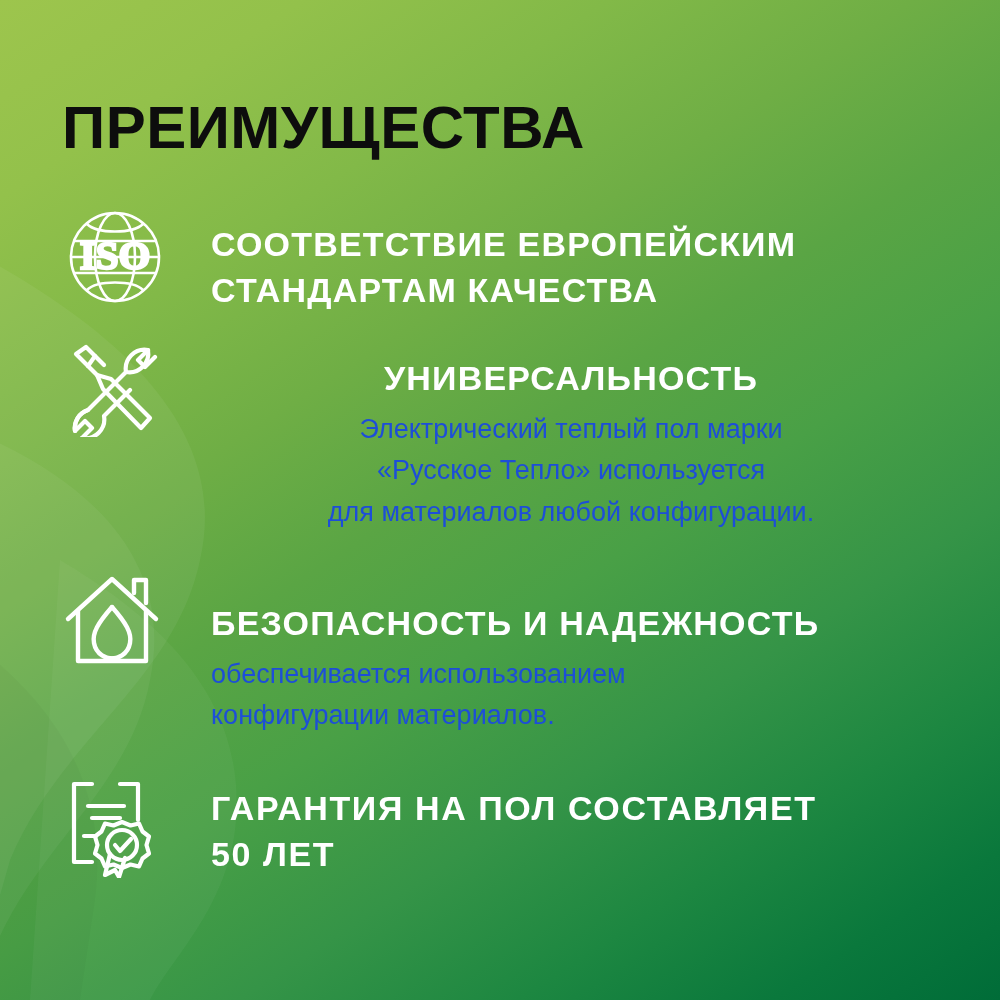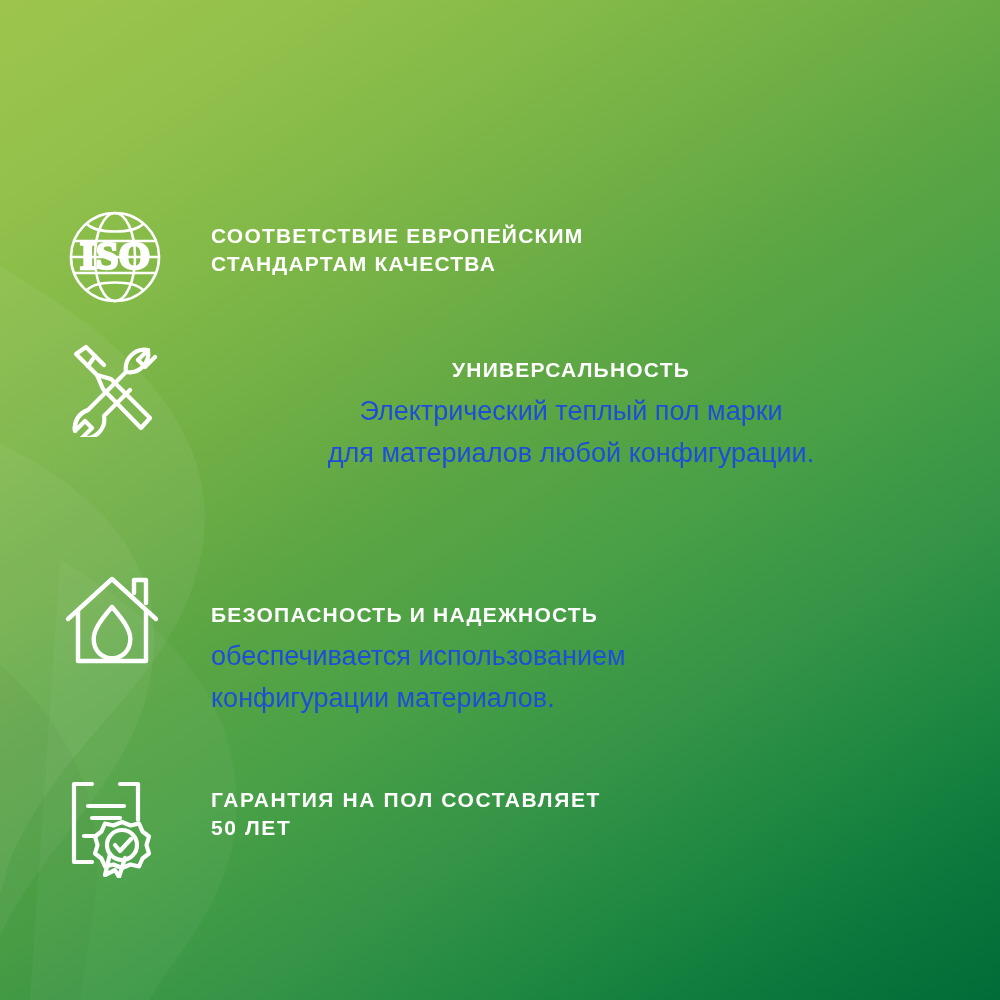--- a/index.html
+++ b/index.html
@@ -79,21 +79,21 @@
     display: flex;
     align-items: flex-start;
     justify-content: flex-start;
   }
   .feature-body {
     position: absolute;
     left: 211px;
     width: 720px;
   }
   .feature-heading {
-    font-size: 21px;
+    font-size: 34px;
     font-weight: 700;
     letter-spacing: 1.2px;
     line-height: 1.34;
     color: #ffffff;
     margin: 0;
     text-transform: uppercase;
   }
   .feature-heading.alt {
     letter-spacing: 1.6px;
   }
@@ -125,20 +125,21 @@
 
   <div id="bg-gradient"></div>
 
   <svg id="bg-wave-layer" viewBox="0 0 1000 1000" preserveAspectRatio="none">
     <path d="M -30 250 C 120 330, 230 430, 200 560 C 175 680, 60 740, 10 860 L -30 1000 Z" fill="#ffffff" opacity="0.055"></path>
     <path d="M -30 430 C 90 480, 175 560, 150 680 C 130 790, 30 850, -10 960 L -30 1000 Z" fill="#ffffff" opacity="0.05"></path>
     <path d="M 60 560 C 160 620, 250 700, 235 830 C 225 910, 170 960, 150 1000 L 30 1000 Z" fill="#ffffff" opacity="0.04"></path>
     <path d="M -30 640 C 50 700, 110 780, 95 900 L 80 1000 L -30 1000 Z" fill="#000000" opacity="0.025"></path>
   </svg>
 
+  <h1 id="page-title">ПРЕИМУЩЕСТВА</h1>
 
   <div id="features">
 
     <div class="feature" id="feature-0">
       <div class="feature-icon">
         <svg class="icon-svg" width="106" height="100" viewBox="0 0 106 100" aria-hidden="true">
           <g fill="none" stroke="#ffffff" stroke-width="2.6">
             <ellipse cx="53" cy="50" rx="44" ry="44"></ellipse>
             <ellipse cx="53" cy="50" rx="20" ry="44"></ellipse>
             <path d="M 11 34 H 95"></path>
@@ -176,20 +177,21 @@
             <path d="M 86 9 A 19 19 0 0 1 64 31"></path>
             <path d="M 26 69 A 19 19 0 0 0 13 90"></path>
             <path d="M 20 97 A 19 19 0 0 0 42 75 L 68 49"></path>
           </g>
         </svg>
       </div>
       <div class="feature-body">
         <div class="feature-heading">УНИВЕРСАЛЬНОСТЬ</div>
         <div class="feature-desc">
           <div>Электрический теплый пол марки</div>
+          <div>«Русское Тепло» используется</div>
           <div>для материалов любой конфигурации.</div>
         </div>
       </div>
     </div>
 
     <div class="feature" id="feature-2">
       <div class="feature-icon">
         <svg class="icon-svg" width="106" height="96" viewBox="0 0 106 96" aria-hidden="true">
           <g fill="none" stroke="#ffffff" stroke-width="4.4" stroke-linejoin="round" stroke-linecap="round">
             <path d="M 6 46 L 50 6 L 94 46"></path>

